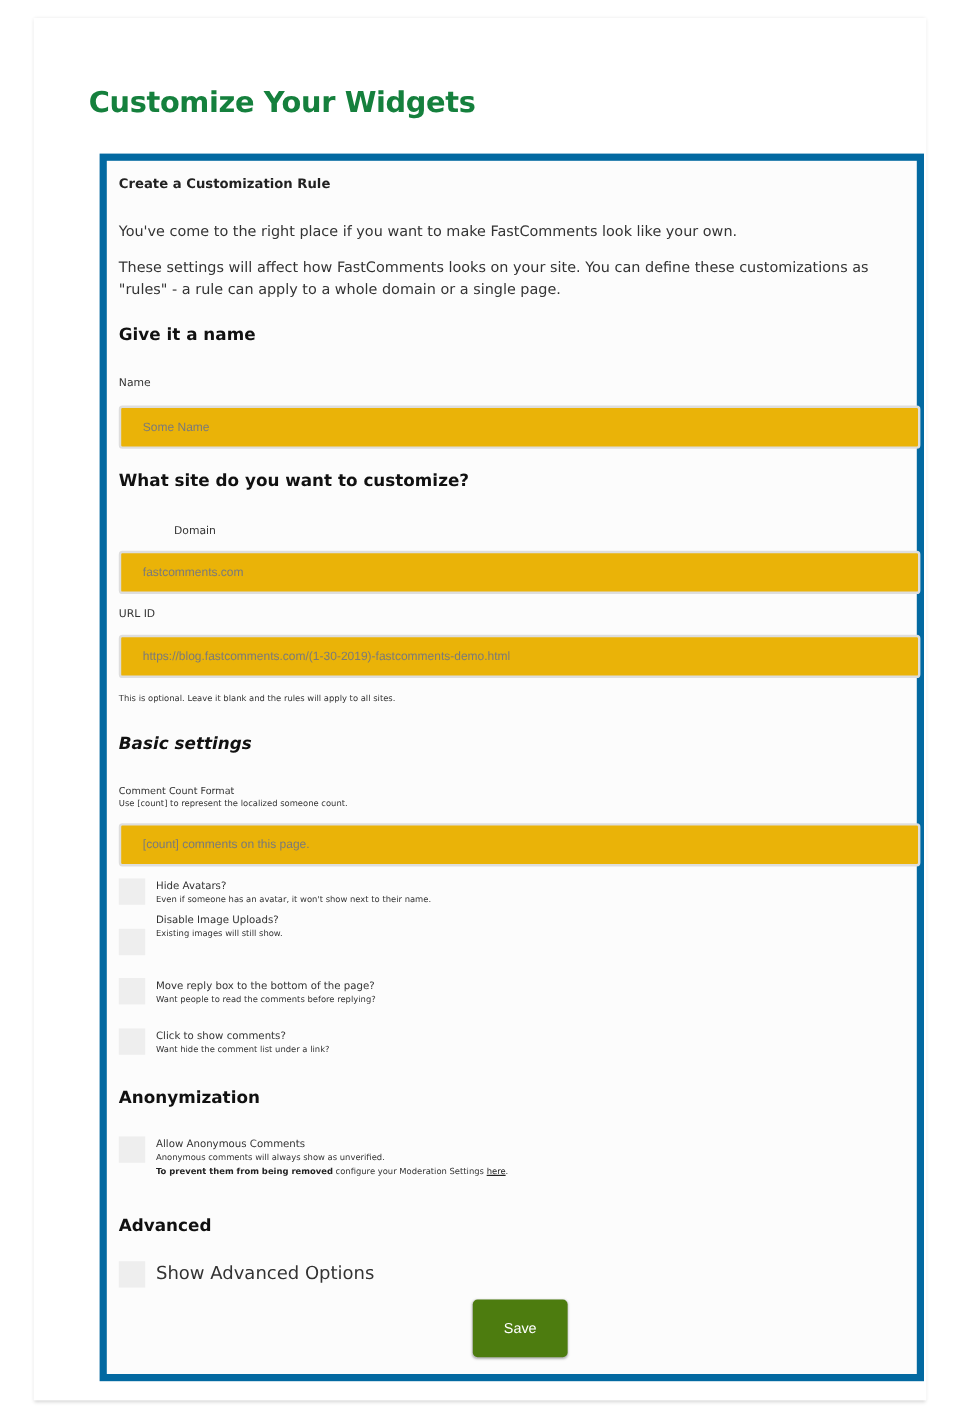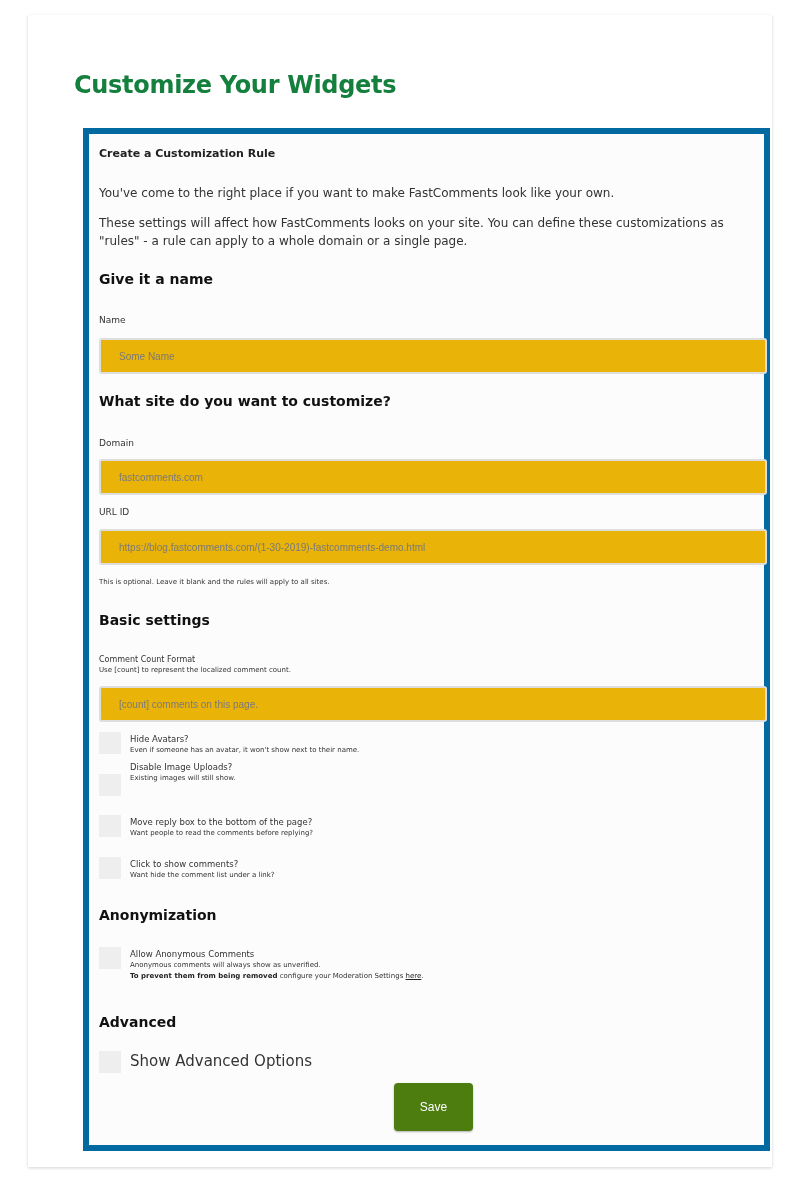--- a/index.html
+++ b/index.html
@@ -158,31 +158,31 @@
     <div class="abs box-title">Create a Customization Rule</div>
 
     <div class="abs para" style="top:50px;">You've come to the right place if you want to make FastComments look like your own.</div>
     <div class="abs para" style="top:80px;">These settings will affect how FastComments looks on your site. You can define these customizations as "rules" - a rule can apply to a whole domain or a single page.</div>
 
     <div class="abs section-heading" style="top:137px;">Give it a name</div>
     <div class="abs field-label" style="top:181px;">Name</div>
     <input class="abs text-input" style="top: 204px;" type="text" placeholder="Some Name">
 
     <div class="abs section-heading" style="top:259px;">What site do you want to customize?</div>
-    <div class="abs field-label" style="top:304px;">Domain</div>
+    <div class="abs field-label" style="top:304px;margin-left:46px;">Domain</div>
     <input class="abs text-input" style="top: 325px;" type="text" placeholder="fastcomments.com">
 
     <div class="abs field-label" style="top:373px;">URL ID</div>
     <input class="abs text-input" style="top: 395px;" type="text" placeholder="https://blog.fastcomments.com/(1-30-2019)-fastcomments-demo.html">
     <div class="abs hint" style="top:444px;">This is optional. Leave it blank and the rules will apply to all sites.</div>
 
-    <div class="abs section-heading" style="top:478px;">Basic settings</div>
+    <div class="abs section-heading" style="top:478px;font-style:italic;">Basic settings</div>
     <div class="abs field-label-small" style="top:520px;">
       <div>Comment Count Format</div>
-      <div style="font-size:7px;">Use [count] to represent the localized comment count.</div>
+      <div style="font-size:7px;">Use [count] to represent the localized someone count.</div>
     </div>
     <input class="abs text-input" style="top: 552px;" type="text" placeholder="[count] comments on this page.">
 
     <div class="abs checkbox" style="top:598px;"></div>
     <div class="abs check-text" style="top:600px;">
       <div>Hide Avatars?</div>
       <div class="sub">Even if someone has an avatar, it won't show next to their name.</div>
     </div>
 
     <div class="abs checkbox" style="top:640px;"></div>

